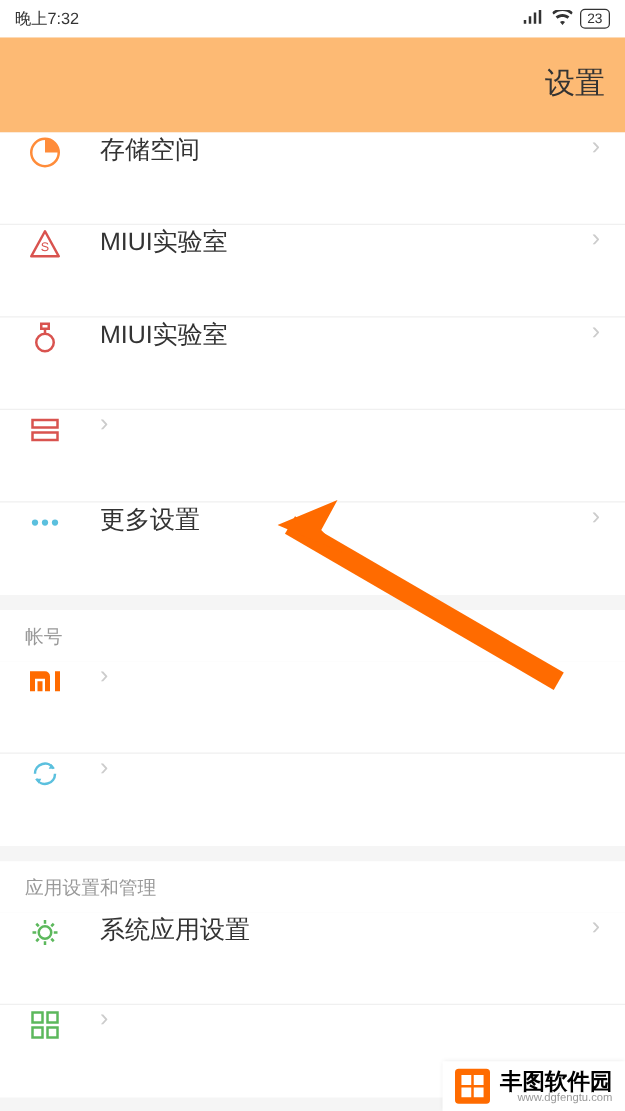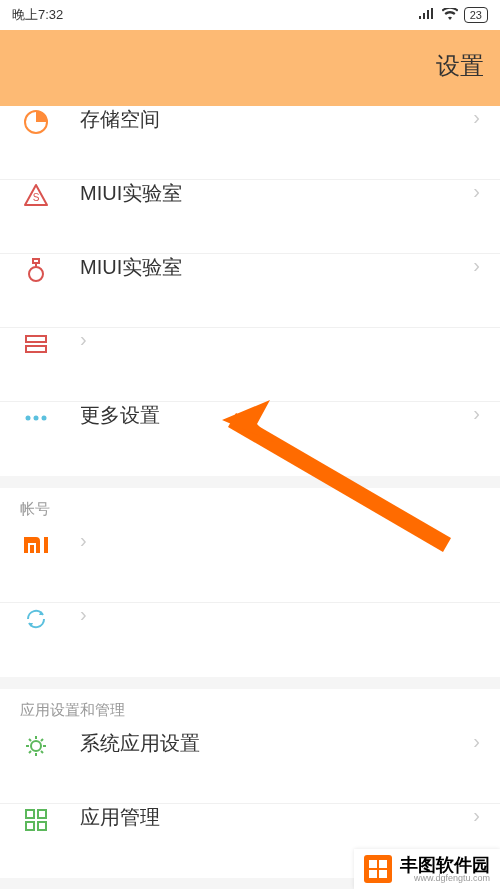--- a/index.html
+++ b/index.html
@@ -145,21 +145,20 @@
 
   <div class="list-item">
     <div class="icon-wrap">
       <svg width="26" height="26" viewBox="0 0 26 26">
           <rect x="3" y="3" width="8" height="8" fill="none" stroke="#5cb85c" stroke-width="2"></rect>
           <rect x="15" y="3" width="8" height="8" fill="none" stroke="#5cb85c" stroke-width="2"></rect>
           <rect x="3" y="15" width="8" height="8" fill="none" stroke="#5cb85c" stroke-width="2"></rect>
           <rect x="15" y="15" width="8" height="8" fill="none" stroke="#5cb85c" stroke-width="2"></rect>
         </svg>
     </div>
-    <div class="item-label">应用管理</div>
     <div class="chevron">›</div>
   </div>
 </div>
 
 <svg class="arrow-overlay" width="240" height="170" viewBox="0 0 240 170">
   <path d="M 10 20 L 225 145" stroke="#ff6b00" stroke-width="16"></path>
   <path d="M 0 20 L 48 0 L 35 24 L 52 42 Z" fill="#ff6b00"></path>
 </svg>
 
 <div class="watermark">

